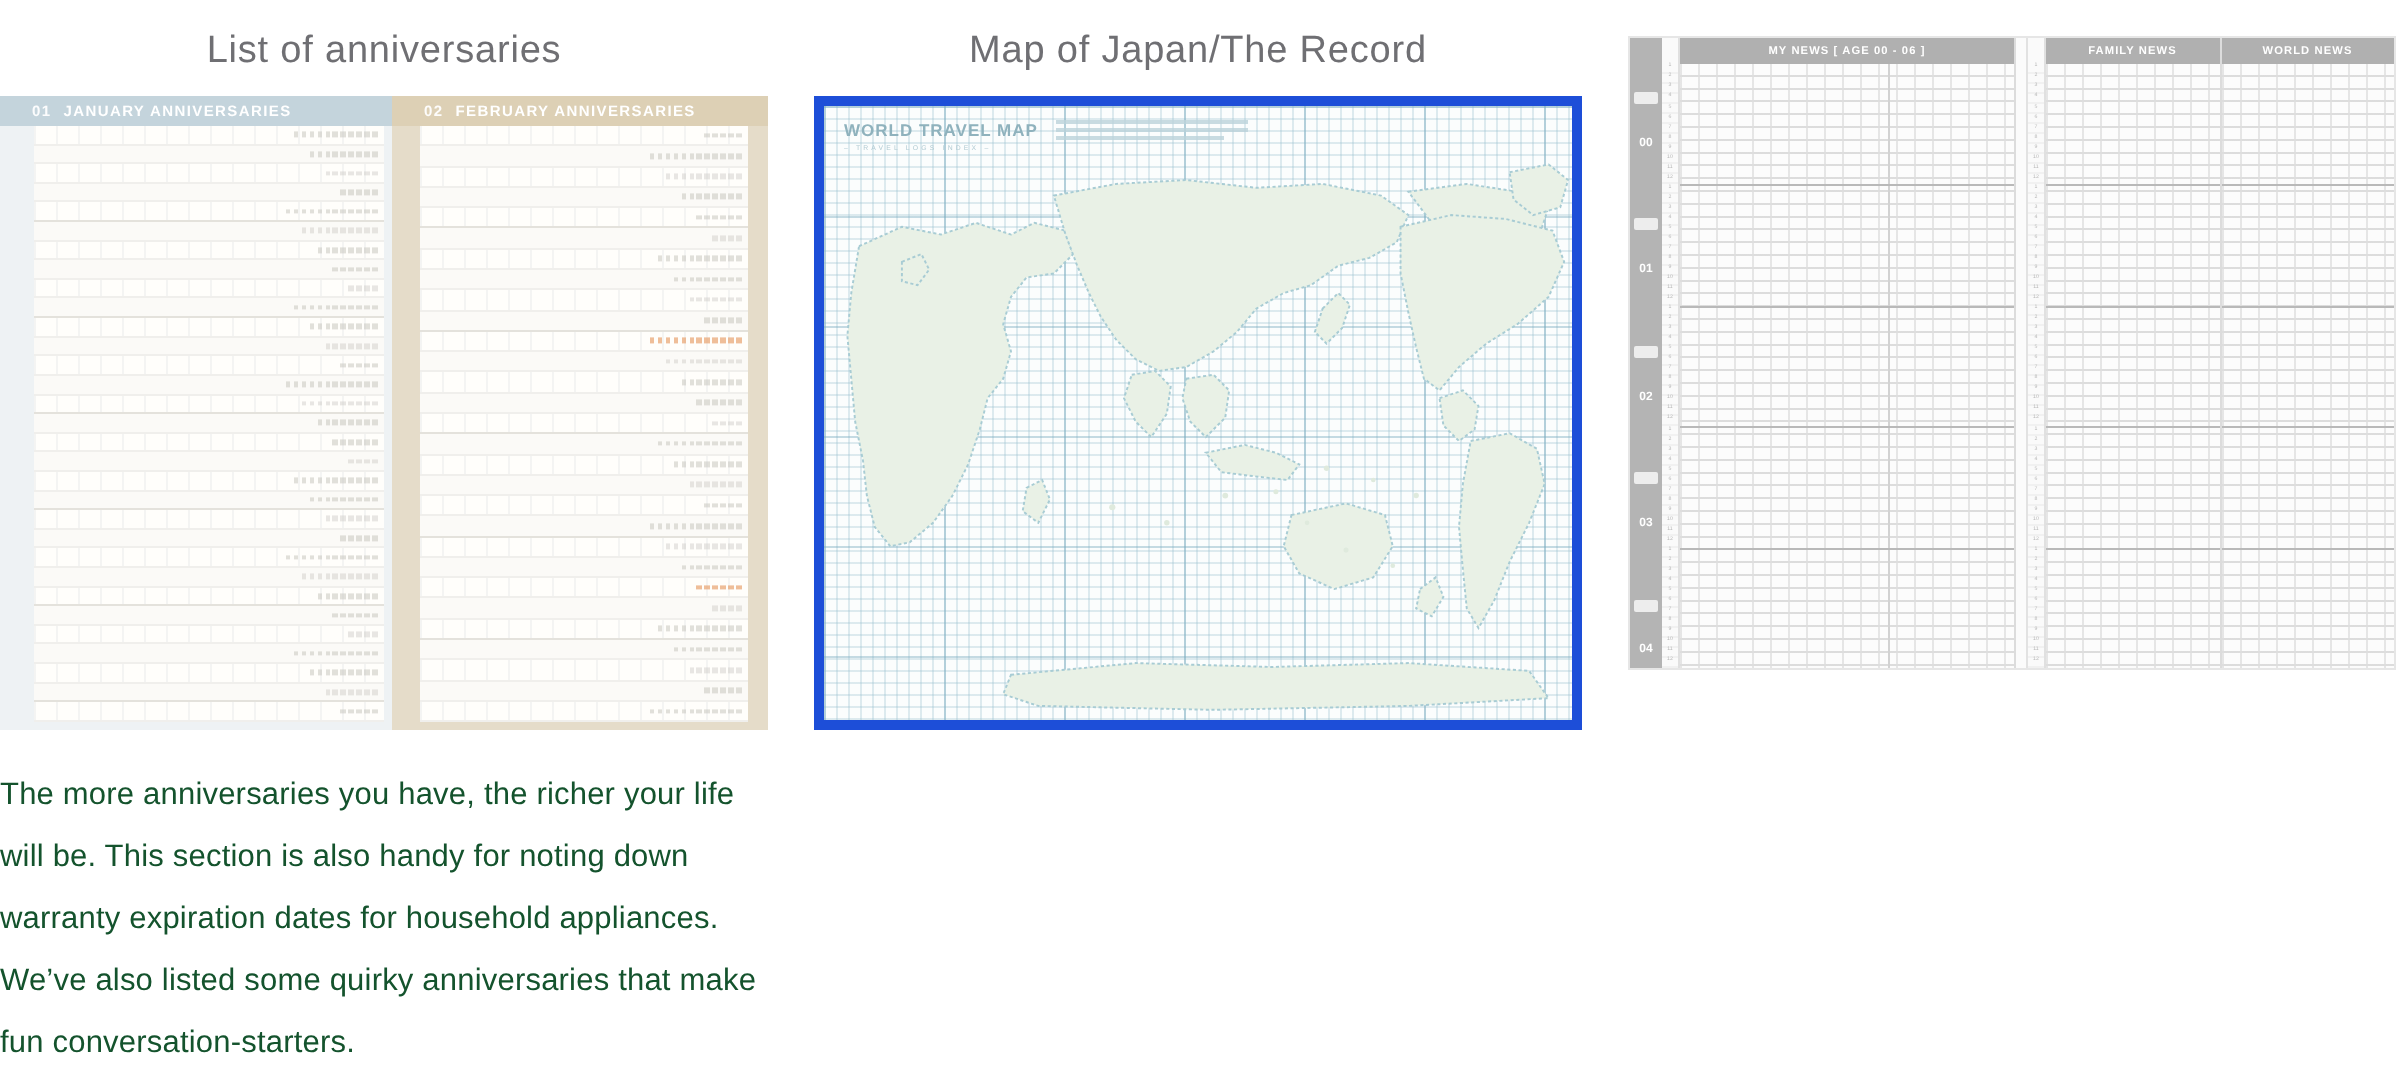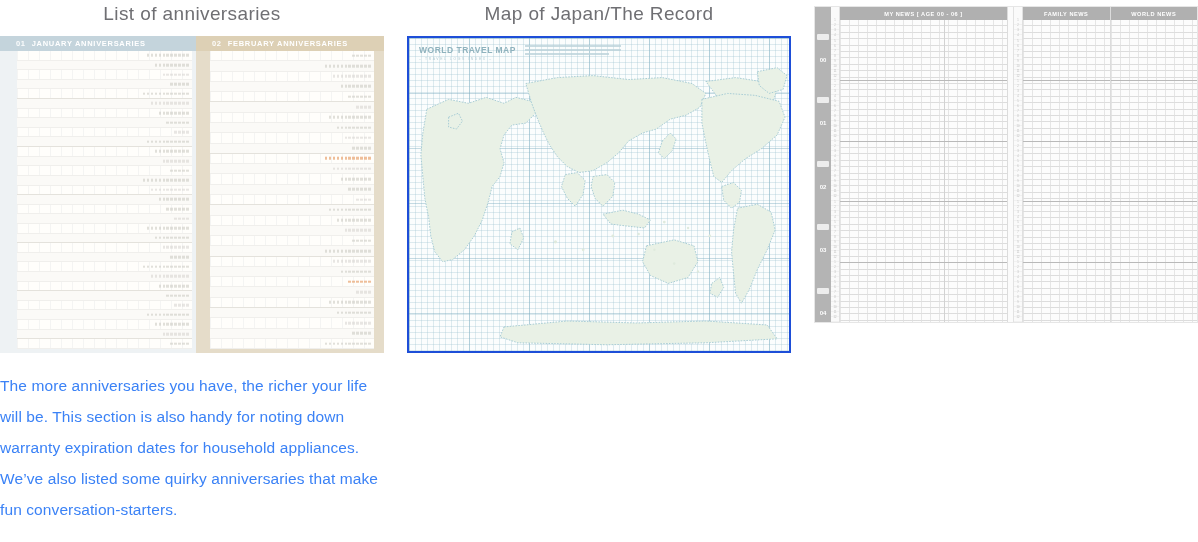--- a/index.html
+++ b/index.html
@@ -16,20 +16,21 @@
     display: flex;
     gap: 23px;
     padding: 0;
     width: 1198px;
   }
 
   .feature-column {
     width: 384px;
     display: flex;
     flex-direction: column;
+    margin-top: 12px;
   }
 
   
   .section-heading {
     text-align: center;
     font-size: 19px;
     color: #6f6f73;
     letter-spacing: 0.4px;
     font-weight: 400;
     line-height: 28px;
@@ -125,21 +126,21 @@
     background-image:
       repeating-linear-gradient(to right, rgba(200,205,210,0.20) 0 1px, transparent 1px 11px);
     pointer-events: none;
   }
 
   
   .map-frame {
     position: absolute;
     inset: 0;
     background: #fbfdfd;
-    border: 2px solid #1d4ed8;
+    border: 5px solid #1d4ed8;
   }
   .map-grid {
     position: absolute;
     inset: 0;
     background-image:
       repeating-linear-gradient(to right, rgba(150,190,205,0.30) 0 1px, transparent 1px 6px),
       repeating-linear-gradient(to bottom, rgba(150,190,205,0.30) 0 1px, transparent 1px 6px);
   }
   .map-meridians {
     position: absolute;
@@ -286,21 +287,21 @@
     height: 1px;
     background: #b9b9b9;
     z-index: 3;
   }
 
   
   .caption {
     margin-top: 17px;
     font-size: 15.5px;
     line-height: 31px;
-    color: #3b82f6;
+    color: #14532d;
     letter-spacing: 0.1px;
     font-weight: 400;
   }
 </style>
 </head>
 <body>
 
 <div class="page-grid">
 
   <div class="feature-column">

